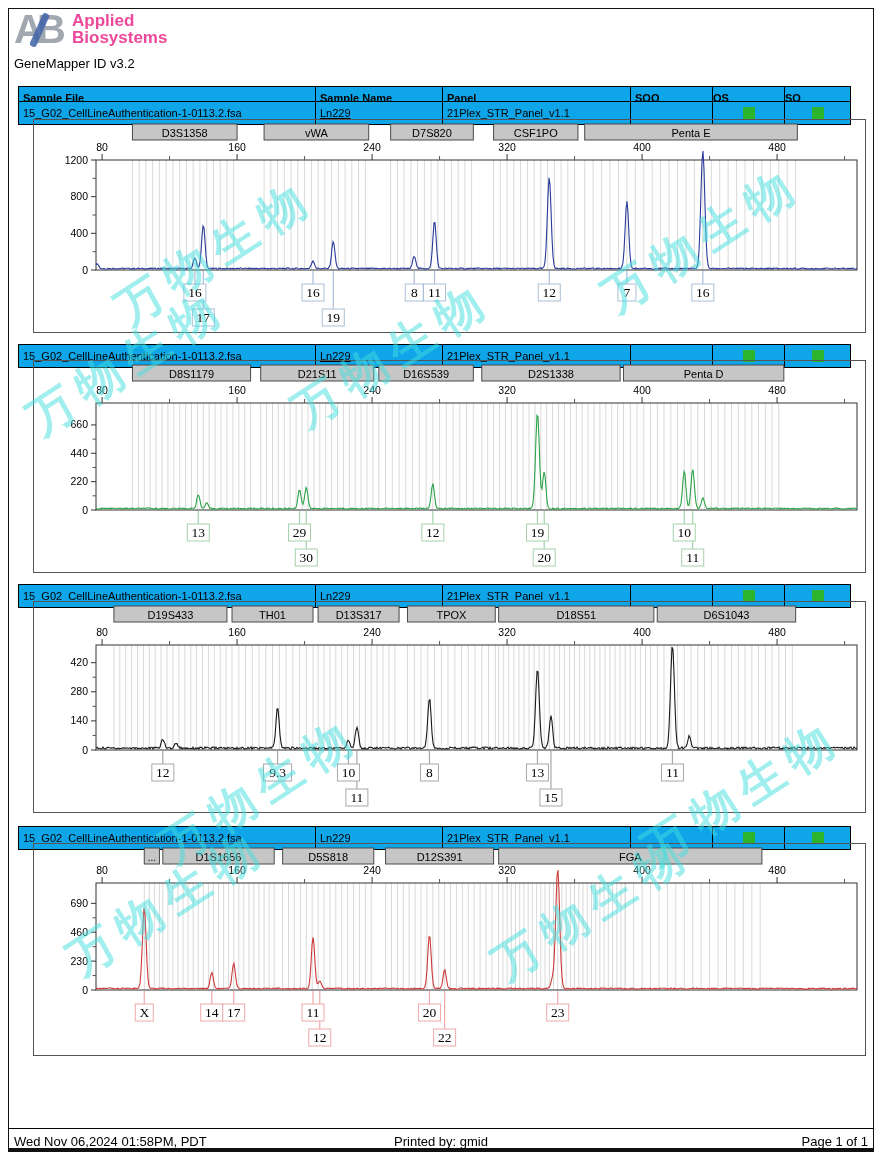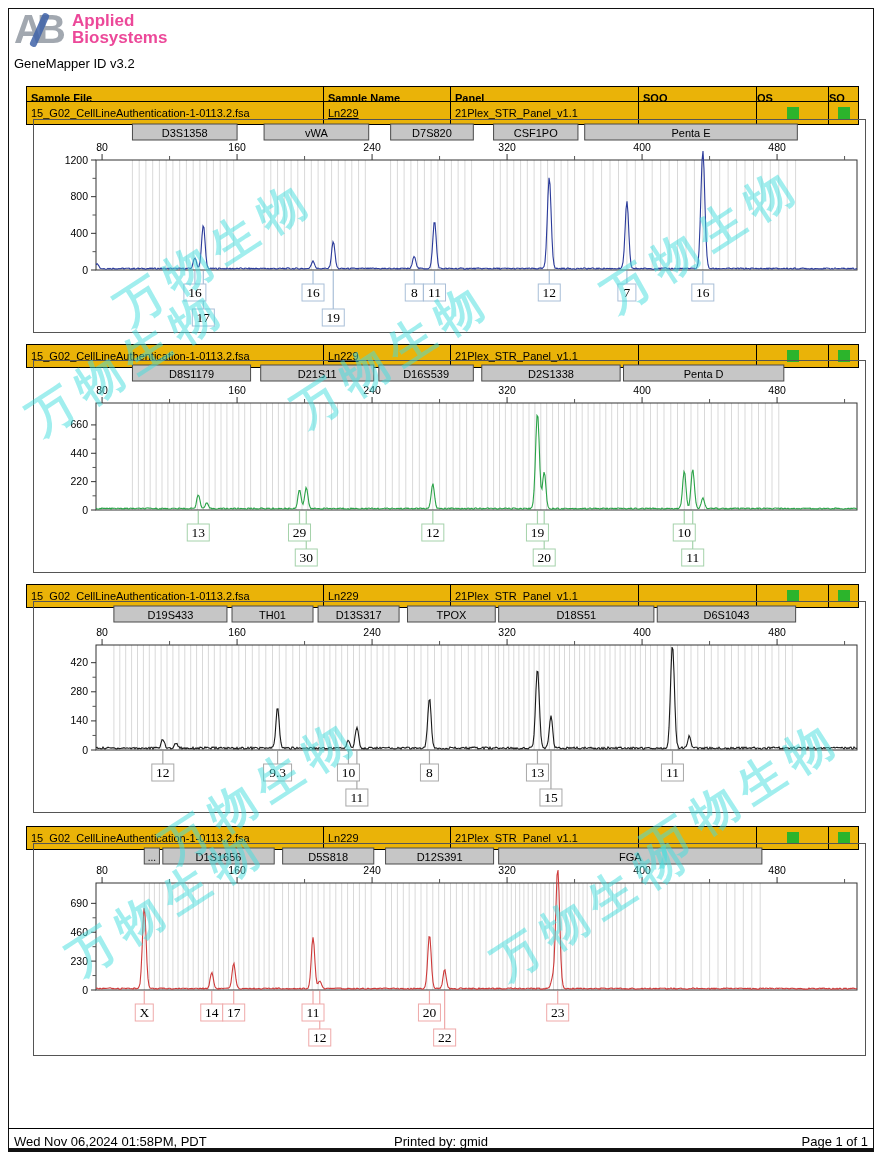--- a/index.html
+++ b/index.html
@@ -9,27 +9,27 @@
            border:1px solid #111;border-bottom:4px solid #111;pointer-events:none;}
   
   .logo{position:absolute;left:14px;top:10px;display:flex;align-items:flex-start;}
   .ab{position:relative;width:58px;height:40px;font-weight:bold;font-size:40px;
       line-height:38px;color:#a2a8b0;letter-spacing:-6px;}
   .ab-slash{position:absolute;left:22px;top:2px;width:7px;height:36px;
             background:#3f63a8;transform:rotate(24deg);border-radius:3px;opacity:.85;}
   .ab-text{font-weight:bold;color:#ec4899;font-size:17px;line-height:17px;margin-top:2px;}
   .app-title{position:absolute;left:14px;top:56px;font-size:13px;}
   
-  .trow{position:absolute;left:26px;width:833px;height:24px;border:1px solid #000;
-        display:flex;font-size:11px;line-height:15px;background:#eab308;box-sizing:border-box;}
+  .trow{position:absolute;left:18px;width:833px;height:24px;border:1px solid #000;
+        display:flex;font-size:11px;line-height:15px;background:#0ea5e9;box-sizing:border-box;}
   .trow .c{border-left:1px solid #000;padding-left:4px;overflow:hidden;white-space:nowrap;
            display:flex;align-items:center;box-sizing:border-box;}
   .trow .c:first-child{border-left:none;}
   .c1{width:296px;} .c2{width:127px;text-decoration:underline;} .c3{width:188px;} .c4{width:82px;}
-  .c5{width:72px;justify-content:center;padding-left:0 !important;margin-left:36px;}
+  .c5{width:72px;justify-content:center;padding-left:0 !important;}
   .c6{flex:1;justify-content:center;padding-left:0 !important;}
   .hdr{font-weight:bold;}
   .gsq{width:12px;height:12px;display:inline-block;}
   
   .pbox{position:absolute;left:33px;width:833px;}
   svg{display:block;}
   
   .wm{position:absolute;font-size:46px;letter-spacing:10px;white-space:nowrap;
       transform:rotate(-33deg);pointer-events:none;z-index:6;opacity:.5;
       font-family:"DejaVu Sans",sans-serif;font-weight:bold;}

